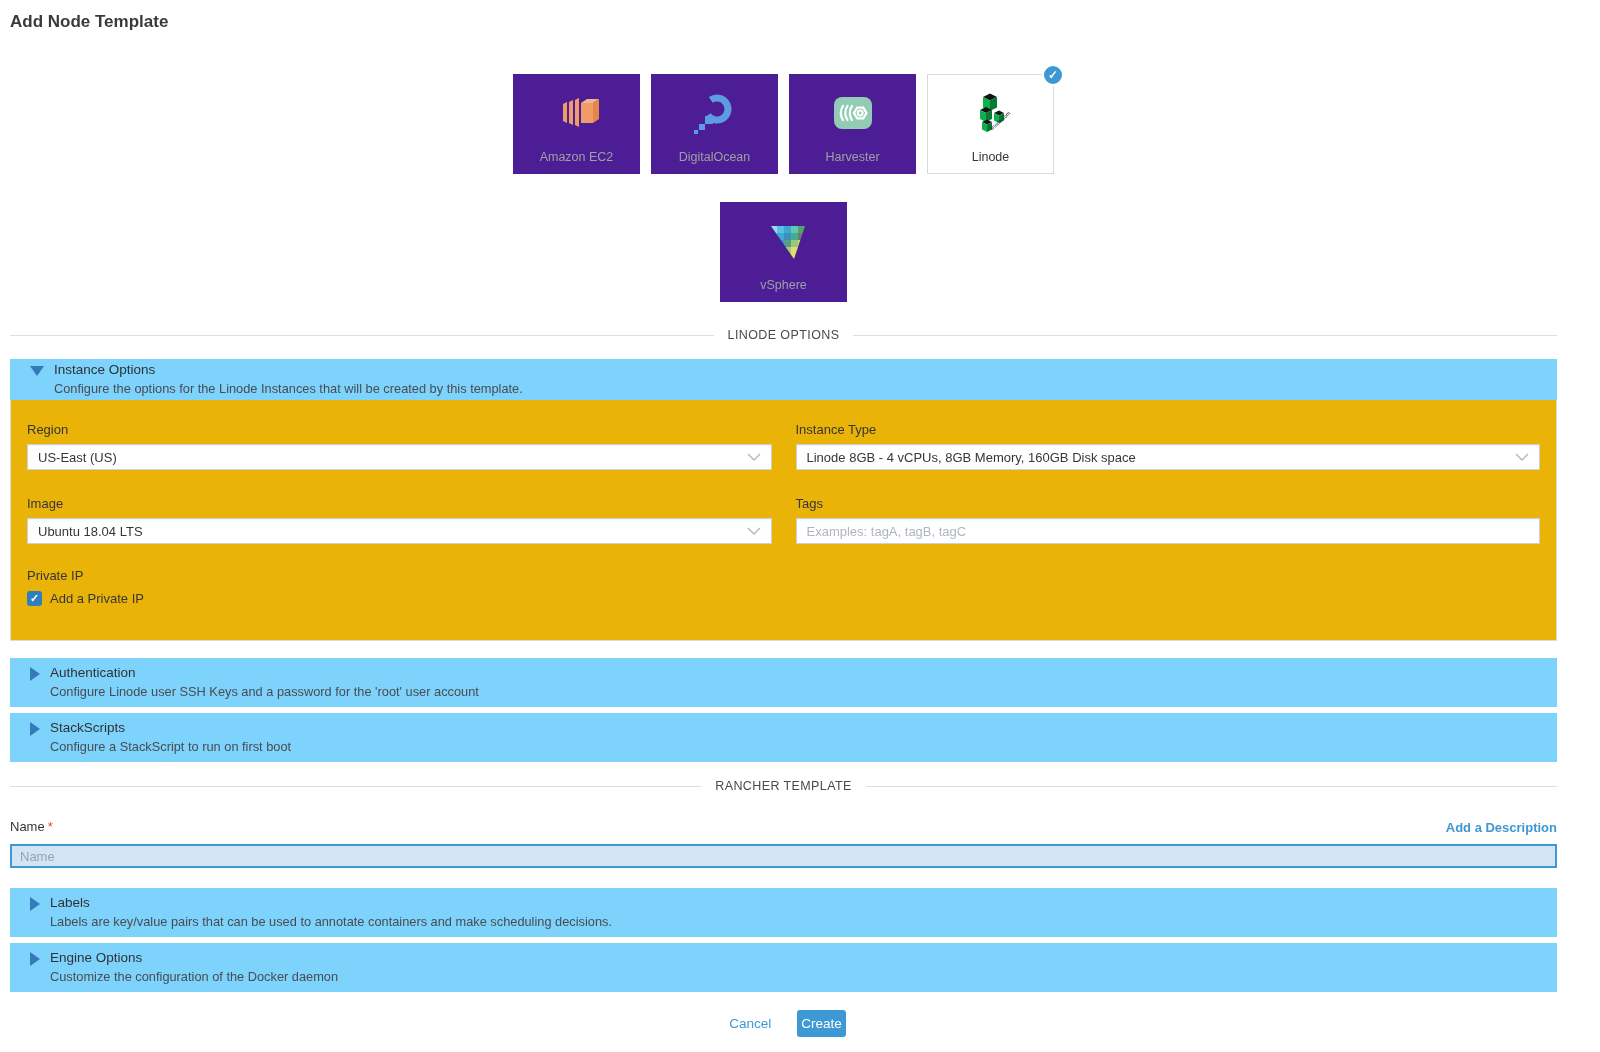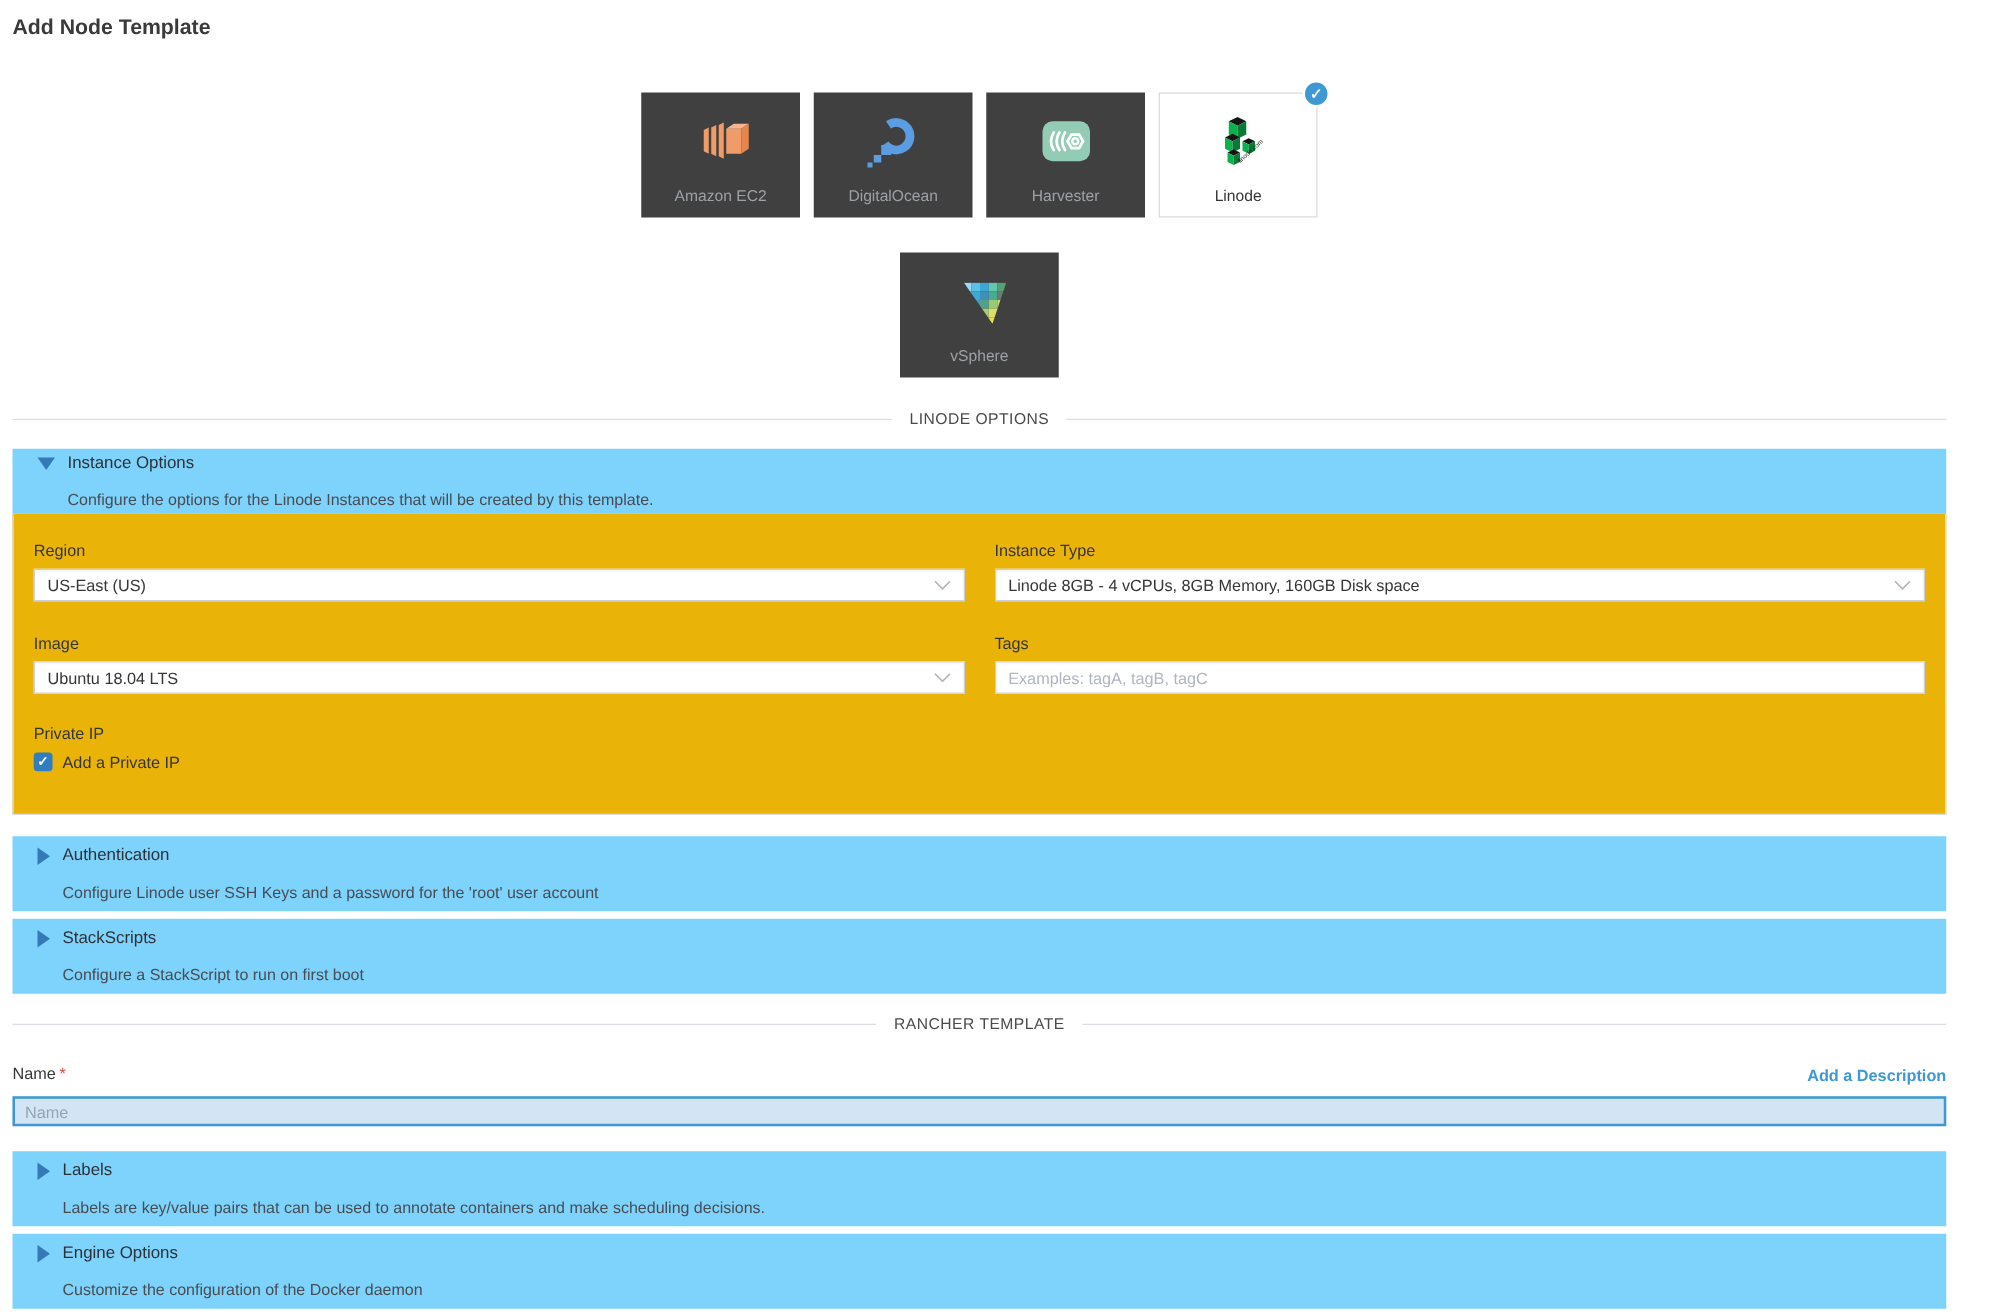--- a/index.html
+++ b/index.html
@@ -12,21 +12,21 @@
   }
   .container { padding: 12px 43px 14px 10px; }
 
   h1.page-title { font-size: 17px; font-weight: 600; color: #3a3a3a; margin-bottom: 42px; }
 
   
   .cards-row { display: flex; justify-content: center; gap: 11px; }
   .cards-row.row2 { margin-top: 28px; }
   .card {
     width: 127px; height: 100px;
-    background: #404040;
+    background: #4c1d95;
     display: flex; flex-direction: column; align-items: center; justify-content: center;
     position: relative; cursor: pointer;
   }
   .card.selected { background: #fff; border: 1px solid #d8dbe0; }
   .card .icon-wrap { height: 58px; display: flex; align-items: center; justify-content: center; }
   .card .card-label { margin-top: 8px; font-size: 12.5px; color: #9da0a5; }
   .card.selected .card-label { color: #363636; }
   .check-badge {
     position: absolute; top: -11px; right: -11px;
     width: 22px; height: 22px; border-radius: 50%;
@@ -47,21 +47,21 @@
     background: #7dd3fc;
     display: flex; align-items: flex-start;
     padding: 7px 10px 8px 10px;
     cursor: pointer;
   }
   .accordion.expanded .acc-header { padding: 3px 10px 4px 10px; }
   .tri { width: 0; height: 0; margin: 4px 10px 0 10px; flex: none; }
   .tri.down { border-left: 7px solid transparent; border-right: 7px solid transparent; border-top: 10px solid #3579b8; }
   .tri.right { border-top: 7px solid transparent; border-bottom: 7px solid transparent; border-left: 10px solid #3579b8; margin-top: 2px; }
   .acc-title { font-size: 13.5px; color: #2f3136; }
-  .acc-desc { font-size: 12.8px; color: #494c52; margin-top: 15px; }
+  .acc-desc { font-size: 12.8px; color: #494c52; margin-top: 4px; }
   .acc-body {
     border: 1px solid #d9dce1; border-top: none;
     background: #eab308;
     padding: 22px 16px 34px 16px;
   }
   .accordion.expanded { margin-bottom: 17px; }
 
   
   .grid2 {
     display: grid; grid-template-columns: 1fr 1fr;

